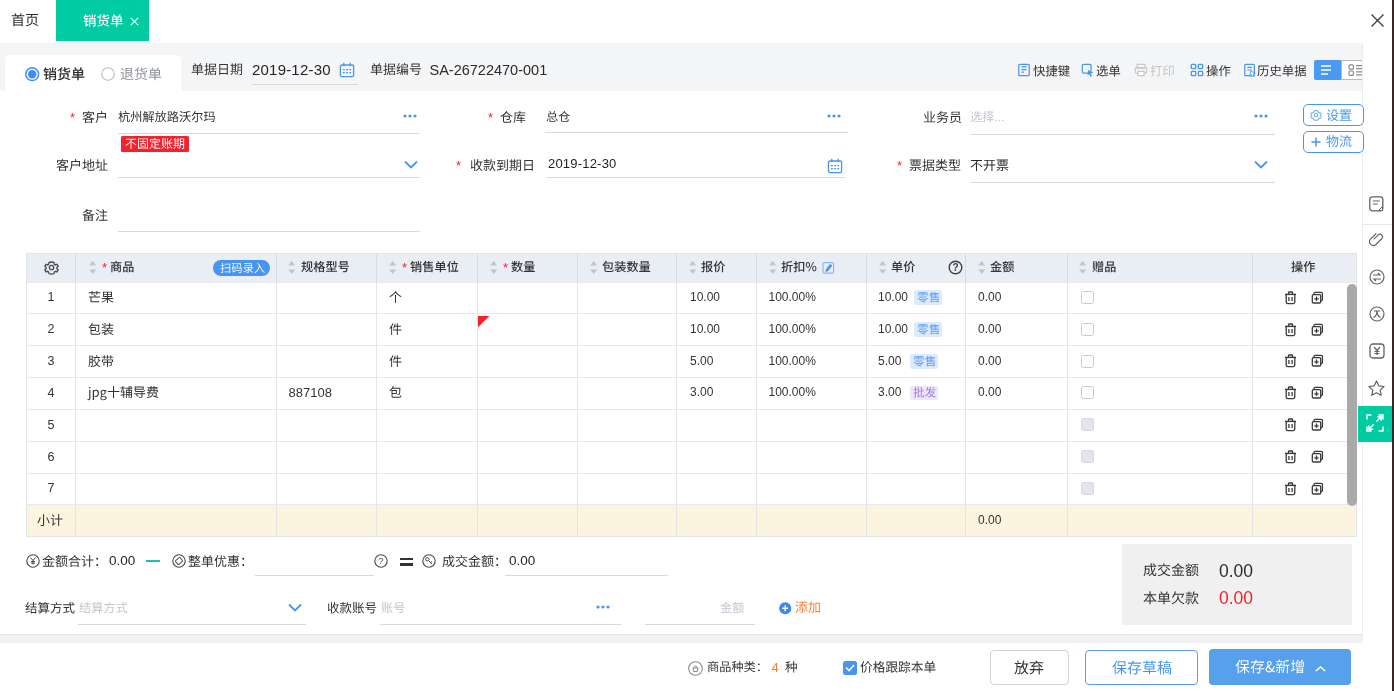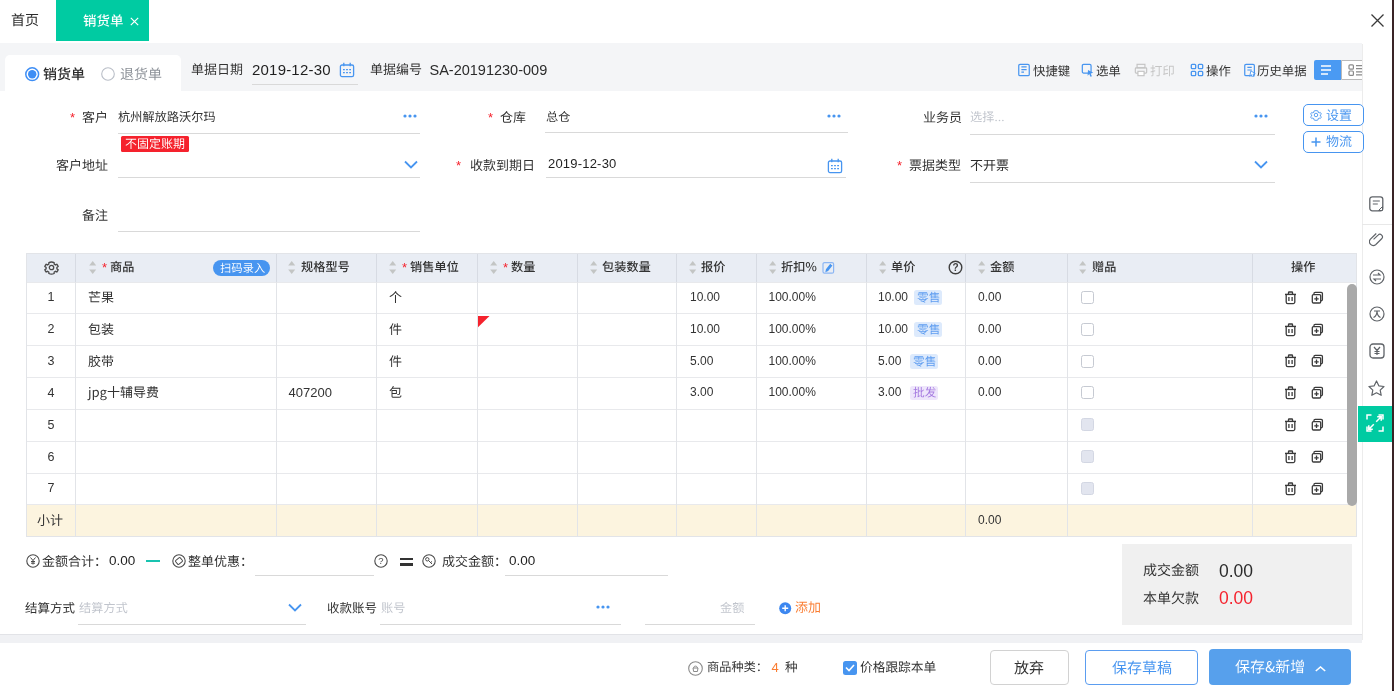--- a/index.html
+++ b/index.html
@@ -187,21 +187,21 @@
     <path d="M4.8 0.8 V4.2 M11.2 0.8 V4.2" stroke="#4795f0" stroke-width="1.3"></path>
     <path d="M4 7.6 h1.8 M7.1 7.6 h1.8 M10.2 7.6 h1.8 M4 10.6 h1.8 M7.1 10.6 h1.8 M10.2 10.6 h1.8" stroke="#4795f0" stroke-width="1.2"></path>
   </svg>
 <div style="position:absolute;left:252px;top:84px;width:106px;height:1px;background:#d9d9d9"></div>
 <svg style="position:absolute;left:369.5px;top:60px;overflow:visible" width="53" height="19" fill="#333">
     <use href="#g7" transform="translate(0.0,14.0) scale(0.013,-0.013)"></use>
     <use href="#g8" transform="translate(13.0,14.0) scale(0.013,-0.013)"></use>
     <use href="#g11" transform="translate(26.0,14.0) scale(0.013,-0.013)"></use>
     <use href="#g12" transform="translate(39.0,14.0) scale(0.013,-0.013)"></use>
   </svg>
-<span style="position:absolute;left:429.5px;top:61px;font-family:'Liberation Sans',sans-serif;font-size:14.5px;font-weight:400;color:#2b2b2b;line-height:18px;white-space:nowrap;">SA-20191230-009</span>
+<span style="position:absolute;left:429.5px;top:61px;font-family:'Liberation Sans',sans-serif;font-size:14.5px;font-weight:400;color:#2b2b2b;line-height:18px;white-space:nowrap;">SA-26722470-001</span>
 <svg style="position:absolute;left:1017px;top:63px;" width="14" height="14" viewBox="0 0 14 14">
     <g transform="scale(0.875)">
       <rect x="2" y="1.5" width="12" height="13" rx="1.5" fill="none" stroke="#4795f0" stroke-width="1.4"></rect>
       <path d="M5 4.5 h6 M5 7.5 h6 M5 10.5 h3" stroke="#4795f0" stroke-width="1.3"></path>
     </g>
   </svg>
 <svg style="position:absolute;left:1033px;top:62px;overflow:visible" width="39" height="18" fill="#333">
     <use href="#g13" transform="translate(0.0,13.4) scale(0.0124,-0.0124)"></use>
     <use href="#g14" transform="translate(12.4,13.4) scale(0.0124,-0.0124)"></use>
     <use href="#g15" transform="translate(24.8,13.4) scale(0.0124,-0.0124)"></use>
@@ -592,21 +592,21 @@
   </svg>
 <svg style="position:absolute;left:88px;top:383px;overflow:visible" width="72" height="19" fill="#333">
     <use href="#g92" transform="translate(0.0,14.0) scale(0.013,-0.013)"></use>
     <use href="#g93" transform="translate(3.6,14.0) scale(0.013,-0.013)"></use>
     <use href="#g94" transform="translate(11.6,14.0) scale(0.013,-0.013)"></use>
     <use href="#g95" transform="translate(19.0,14.0) scale(0.013,-0.013)"></use>
     <use href="#g96" transform="translate(32.0,14.0) scale(0.013,-0.013)"></use>
     <use href="#g97" transform="translate(45.0,14.0) scale(0.013,-0.013)"></use>
     <use href="#g98" transform="translate(58.0,14.0) scale(0.013,-0.013)"></use>
   </svg>
-<span style="position:absolute;left:288.5px;top:385px;font-family:'Liberation Sans',sans-serif;font-size:13px;font-weight:400;color:#333;line-height:16px;white-space:nowrap;">407200</span>
+<span style="position:absolute;left:288.5px;top:385px;font-family:'Liberation Sans',sans-serif;font-size:13px;font-weight:400;color:#333;line-height:16px;white-space:nowrap;">887108</span>
 <svg style="position:absolute;left:389px;top:288px;overflow:visible" width="14" height="19" fill="#333">
     <use href="#g99" transform="translate(0.0,14.0) scale(0.013,-0.013)"></use>
   </svg>
 <svg style="position:absolute;left:389px;top:320px;overflow:visible" width="14" height="19" fill="#333">
     <use href="#g100" transform="translate(0.0,14.0) scale(0.013,-0.013)"></use>
   </svg>
 <svg style="position:absolute;left:389px;top:352px;overflow:visible" width="14" height="19" fill="#333">
     <use href="#g100" transform="translate(0.0,14.0) scale(0.013,-0.013)"></use>
   </svg>
 <svg style="position:absolute;left:389px;top:383px;overflow:visible" width="14" height="19" fill="#333">

